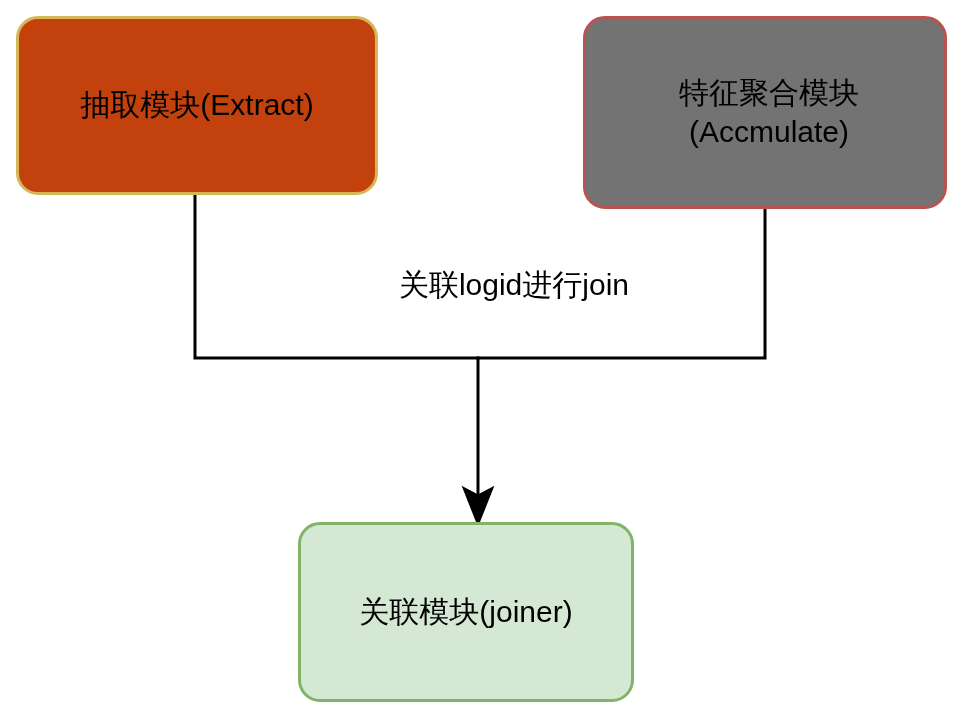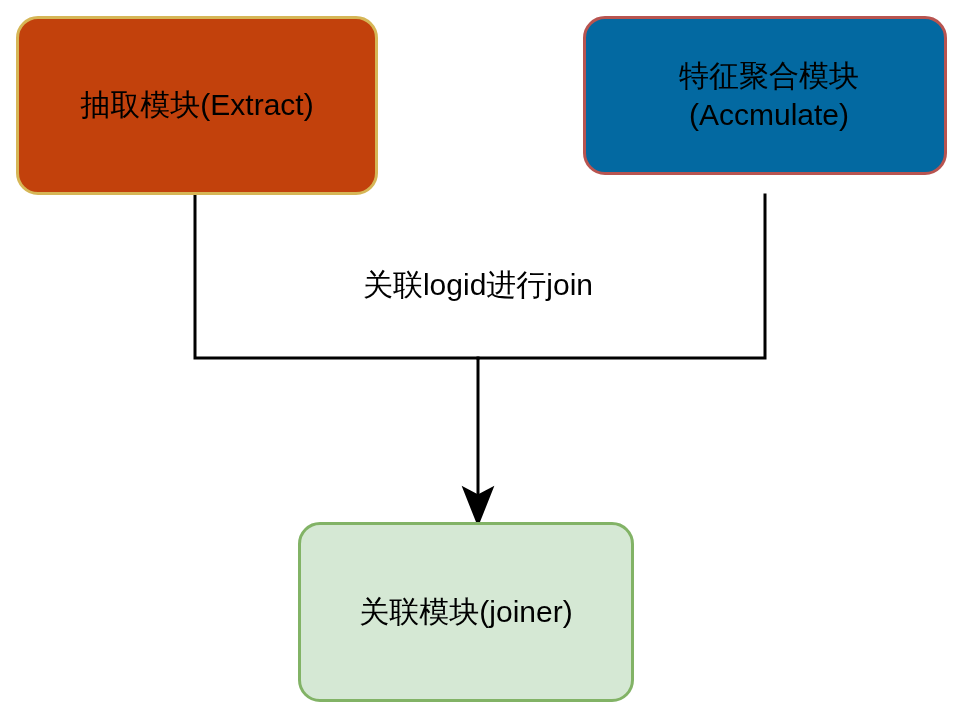--- a/index.html
+++ b/index.html
@@ -44,22 +44,22 @@
     top: 16px;
     width: 362px;
     height: 179px;
     background: #c2410c;
     border-color: #d6b656;
   }
   #node-accmulate {
     left: 583px;
     top: 16px;
     width: 364px;
-    height: 159px;
-    background: #0369a1;
+    height: 193px;
+    background: #737373;
     border-color: #b85450;
     padding-left: 8px;
   }
   #node-joiner {
     left: 298px;
     top: 522px;
     width: 336px;
     height: 180px;
     background: #d5e8d4;
     border-color: #82b366;
@@ -70,21 +70,21 @@
     top: 0;
     width: 965px;
     height: 725px;
     pointer-events: none;
   }
   .edge-label {
     position: absolute;
     left: 327px;
     top: 266px;
     width: 302px;
-    text-align: center;
+    text-align: right;
     font-size: 30px;
     line-height: 1.25;
     color: #000000;
     background: #ffffff;
     white-space: nowrap;
   }
 </style>
 </head>
 <body>
 

